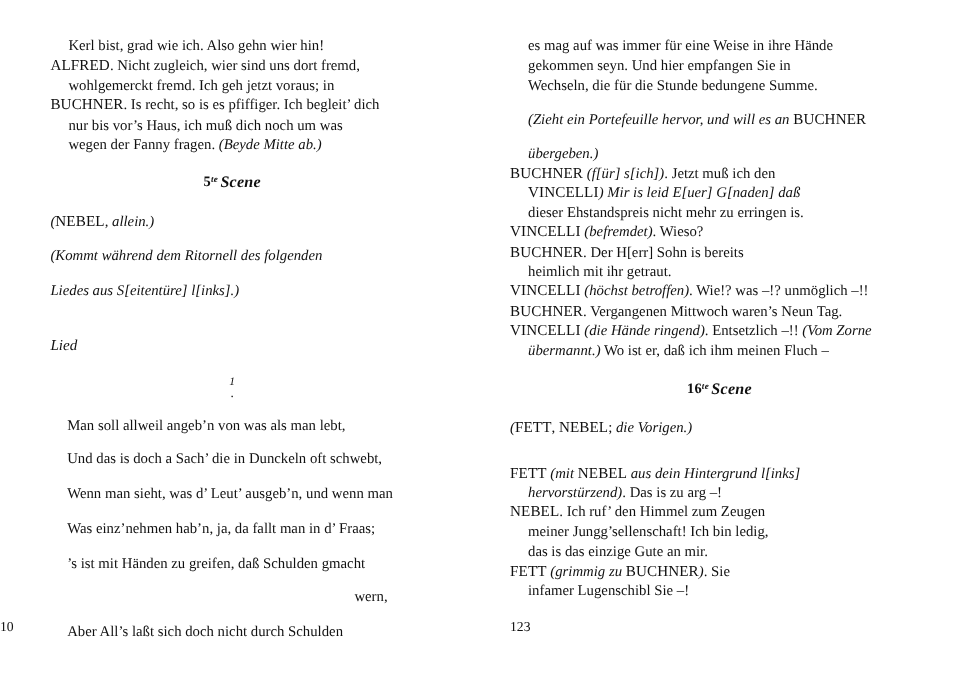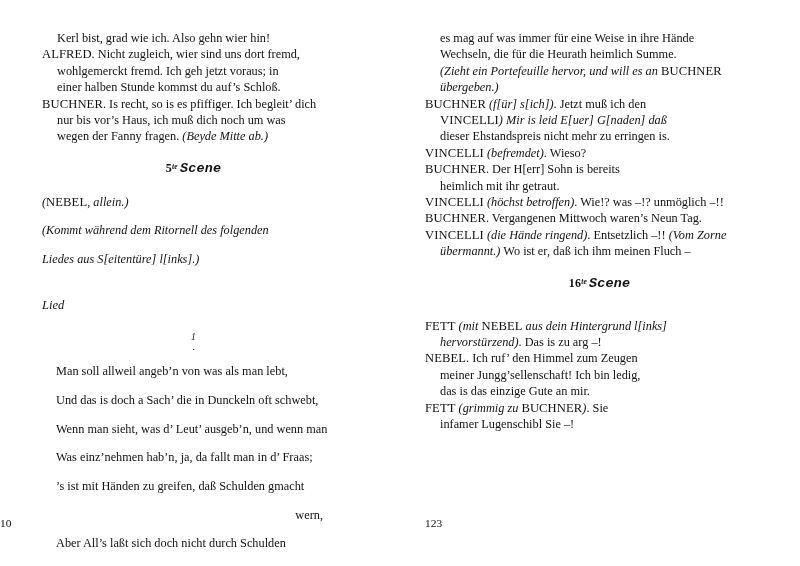--- a/index.html
+++ b/index.html
@@ -41,39 +41,39 @@
   }
   .speech.cont {
     padding-left: 15px;
     text-indent: 0;
   }
   .sc {
     font-variant: small-caps;
     font-size: 12.6px;
     letter-spacing: 0.1px;
   }
-  .it { font-style: italic; }
+  .it { font-style: italic; margin-top: 12px; }
   .half { height: 9px; }
   
   .scene-head {
     text-align: center;
     font-weight: bold;
     font-style: italic;
     font-size: 13.4px;
     margin: 14px 0 16px 0;
     letter-spacing: 0.2px;
   }
   .scene-head .num { font-size: 12px; font-weight: bold; font-style: normal;}
   .scene-head sup {
     font-size: 7.6px;
     font-style: italic;
     font-weight: bold;
     vertical-align: 0.45em;
   }
-  .scene-head .word { margin-left: 2px; font-family: Liberation Mono, monospace; }
+  .scene-head .word { margin-left: 2px; }
   
   .stage {
     font-style: italic;
     padding-left: 0;
     text-indent: 0;
   }
   
   .song-label {
     font-style: italic;
     margin-top: 30px;
@@ -124,23 +124,20 @@
       <p class="speech cont">
         <span>Kerl bist, grad wie ich. Also gehn wier hin!</span>
       </p>
 
       <p class="speech">
         <span class="sc">ALFRED</span><span>.</span>
         <span>Nicht zugleich, wier sind uns dort fremd,</span>
       </p>
       <p class="speech cont">
         <span>wohlgemerckt fremd. Ich geh jetzt voraus; in</span>
-      </p>
-      <p class="speech cont">
-        <span>einer halben Stunde kommst du auf’s Schloß.</span>
       </p>
 
       <p class="speech">
         <span class="sc">BUCHNER</span><span>.</span>
         <span>Is recht, so is es pfiffiger. Ich begleit’ dich</span>
       </p>
       <p class="speech cont">
         <span>nur bis vor’s Haus, ich muß dich noch um was</span>
       </p>
       <p class="speech cont">
@@ -178,21 +175,24 @@
     <div class="folio folio-left">10</div>
   </div>
 
   <div class="page page-right">
     <div class="col">
 
       <p class="speech cont">
         <span>es mag auf was immer für eine Weise in ihre Hände</span>
       </p>
       <p class="speech cont">
-        <span>Wechseln, die für die Heurath heimlich Summe.</span>
+        <span>gekommen seyn. Und hier empfangen Sie in</span>
+      </p>
+      <p class="speech cont">
+        <span>Wechseln, die für die Stunde bedungene Summe.</span>
       </p>
 
       <p class="speech cont it"><span>(Zieht ein Portefeuille hervor, und will es an </span><span class="sc" style="font-style:normal">BUCHNER</span></p>
       <p class="speech cont it">
         <span>übergeben.)</span>
       </p>
 
       <p class="speech"><span class="sc">BUCHNER</span>
         <span class="it">(f[ür] s[ich])</span><span>. Jetzt muß ich den</span></p>
       <p class="speech cont"><span class="sc">VINCELLI</span><span class="it">) Mir is leid E[uer] G[naden] daß</span></p>
@@ -212,20 +212,21 @@
         <span class="it">(höchst betroffen)</span><span>. Wie!? was –!? unmöglich –!!</span></p>
 
       <p class="speech"><span class="sc">BUCHNER</span><span>. Vergangenen Mittwoch waren’s Neun Tag.</span></p>
 
       <p class="speech"><span class="sc">VINCELLI</span>
         <span class="it">(die Hände ringend)</span><span>. Entsetzlich –!! </span><span class="it">(Vom Zorne</span></p>
       <p class="speech cont"><span class="it">übermannt.)</span><span> Wo ist er, daß ich ihm meinen Fluch –</span></p>
 
       <div class="scene-head"><span class="num">16</span><sup>te</sup><span class="word">Scene</span></div>
 
+      <p class="stage"><span>(</span><span class="sc" style="font-style:normal">FETT</span><span style="font-style:normal">, </span><span class="sc" style="font-style:normal">NEBEL</span><span style="font-style:normal">; </span><span>die Vorigen.)</span></p>
 
       <div class="half"></div>
 
       <p class="speech"><span class="sc">FETT</span>
         <span class="it">(mit </span><span class="sc">NEBEL</span><span class="it"> aus dein Hintergrund l[inks]</span></p>
       <p class="speech cont"><span class="it">hervorstürzend)</span><span>. Das is zu arg –!</span></p>
 
       <p class="speech"><span class="sc">NEBEL</span><span>. Ich ruf’ den Himmel zum Zeugen</span></p>
       <p class="speech cont">
         <span>meiner Jungg’sellenschaft! Ich bin ledig,</span>

